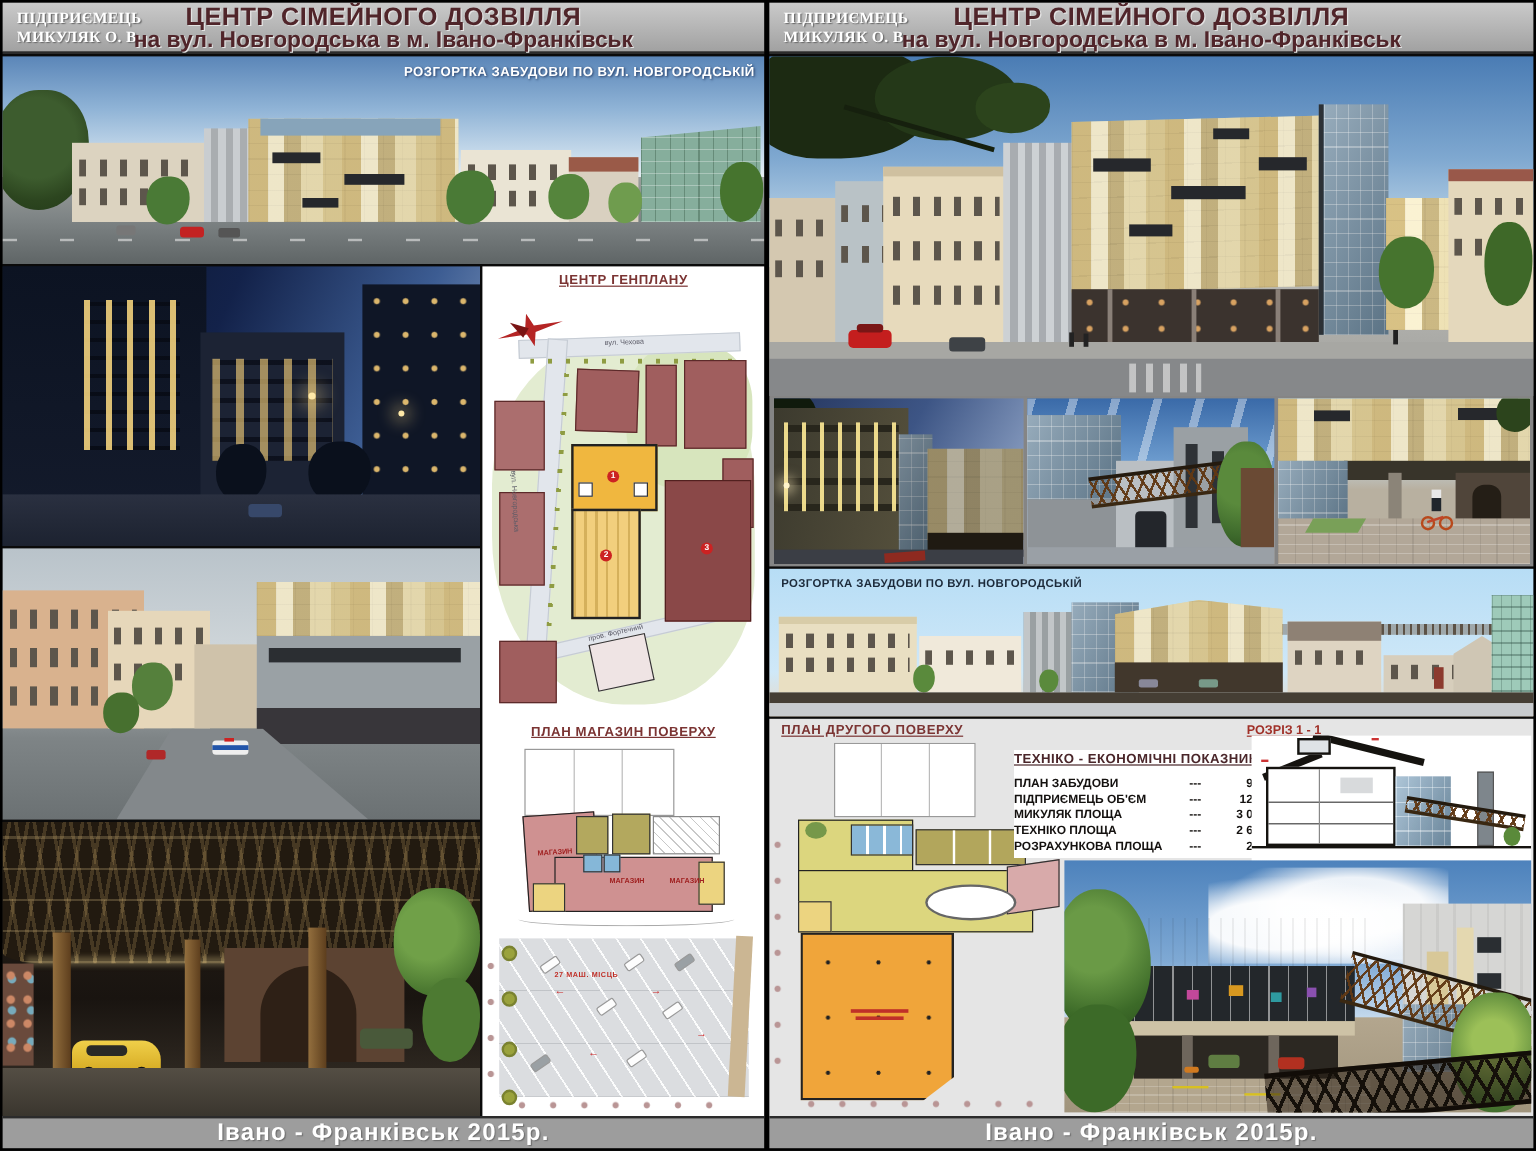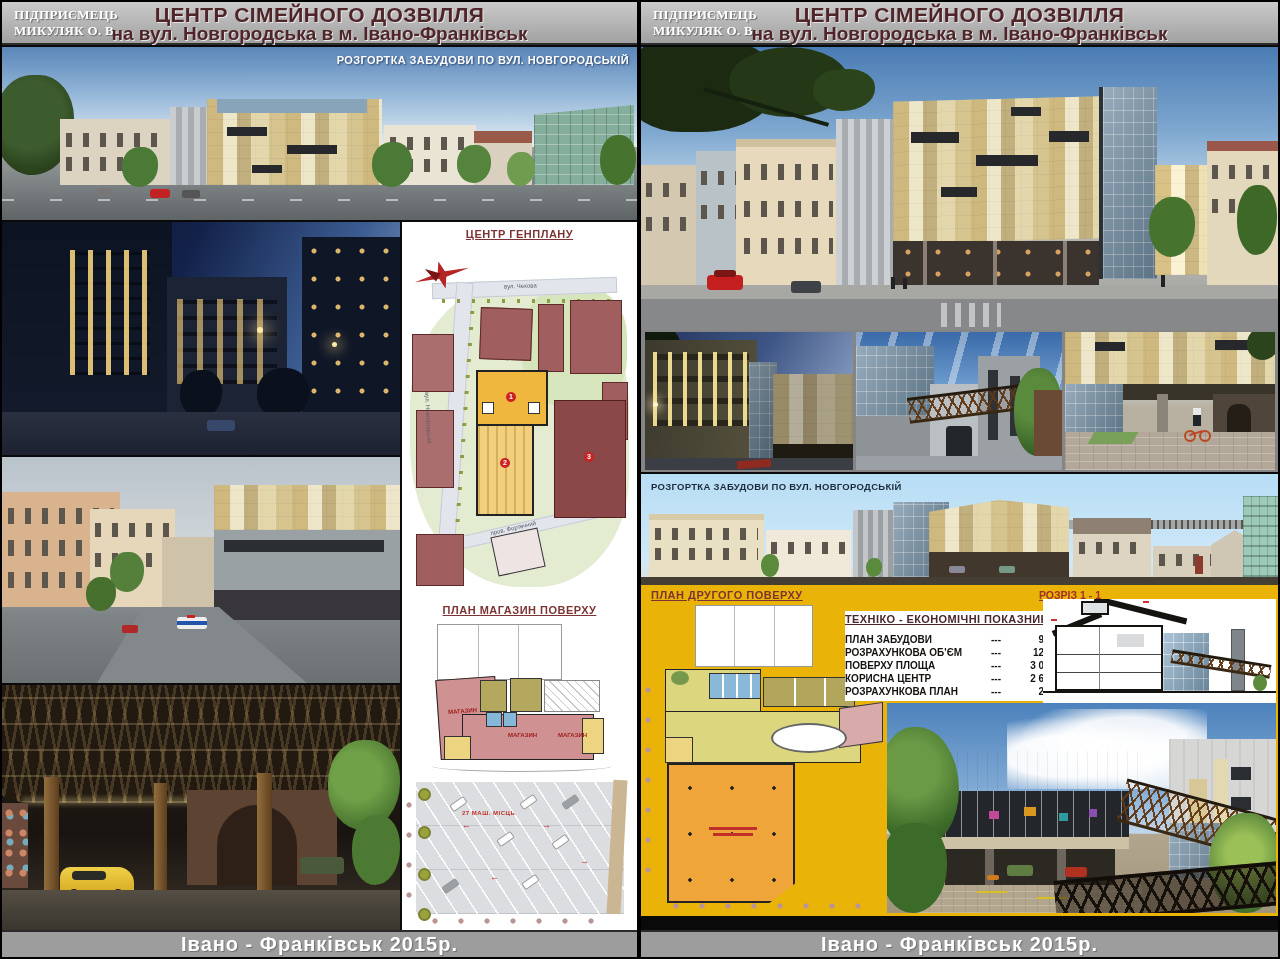--- a/index.html
+++ b/index.html
@@ -395,21 +395,21 @@
         <i class="a" style="left:42px;top:10px;width:8px;height:18px;background:#8c3a2e;"></i>
       </i>
       <i class="a" style="left:570px;top:56px;width:48px;height:47px;background:#cfc6b4;clip-path:polygon(0 32%,50% 0,100% 32%,100% 100%,0 100%);"></i>
       <i class="a" style="left:602px;top:22px;width:35px;height:81px;background:#9ecab9;background-image:repeating-linear-gradient(0deg,rgba(40,70,60,.35) 0 2px,transparent 2px 10px),repeating-linear-gradient(90deg,rgba(40,70,60,.25) 0 1px,transparent 1px 8px);"></i>
       <i class="a blob" style="left:120px;top:80px;width:18px;height:23px;background:#5a8a3c;"></i>
       <i class="a blob" style="left:225px;top:84px;width:16px;height:19px;background:#5a8a3c;"></i>
       <i class="a" style="left:0;top:103px;width:637px;height:9px;background:#453e34;"></i>
       <i class="a" style="left:0;top:112px;width:637px;height:11px;background:#c8cbce;"></i>
     </div>
 
-    <div class="a" style="left:0;top:583px;width:637px;height:331px;background:#eab308;">
+    <div class="a" style="left:0;top:597px;width:637px;height:331px;background:#e5e5e5;">
       <div class="caption a" style="left:10px;top:4px;">ПЛАН ДРУГОГО ПОВЕРХУ</div>
 
       <div class="a" style="left:2px;top:20px;width:242px;height:305px;overflow:hidden;">
         <i class="a" style="left:52px;top:0;width:118px;height:62px;background:#fff;border:1.5px solid #999;">
           <i class="a" style="left:38px;top:0;width:1px;height:100%;background:#bbb;"></i>
           <i class="a" style="left:78px;top:0;width:1px;height:100%;background:#bbb;"></i>
         </i>
         <i class="a" style="left:22px;top:64px;width:96px;height:44px;background:#dcd67e;border:1.5px solid #222;"></i>
         <i class="a" style="left:28px;top:66px;width:18px;height:14px;background:#76984a;border-radius:50%;"></i>
         <i class="a" style="left:66px;top:68px;width:52px;height:26px;border:1px solid #333;background:repeating-linear-gradient(90deg,#8ab8d8 0 12px,#fff 12px 14px);"></i>
@@ -430,36 +430,36 @@
       </div>
 
       <div class="a" style="left:204px;top:26px;width:236px;background:#fff;padding:2px 0;">
         <div class="ind-title" style="margin-bottom:9px;">ТЕХНІКО - ЕКОНОМІЧНІ  ПОКАЗНИКИ</div>
         <div class="irow">
           <span class="lab">ПЛАН  ЗАБУДОВИ</span>
             <span class="dsh">---</span>
             <span class="val">959,6 м²</span>
         </div>
         <div class="irow">
-          <span class="lab">РОЗРАХУНКОВА  ОБ'ЄМ</span>
+          <span class="lab">ПІДПРИЄМЕЦЬ  ОБ'ЄМ</span>
             <span class="dsh">---</span>
             <span class="val">12 395 м³</span>
         </div>
         <div class="irow">
-          <span class="lab">ПОВЕРХУ  ПЛОЩА</span>
+          <span class="lab">МИКУЛЯК  ПЛОЩА</span>
             <span class="dsh">---</span>
             <span class="val">3 075,3 м²</span>
         </div>
         <div class="irow">
-          <span class="lab">КОРИСНА  ЦЕНТР</span>
+          <span class="lab">ТЕХНІКО  ПЛОЩА</span>
             <span class="dsh">---</span>
             <span class="val">2 642,2 м²</span>
         </div>
         <div class="irow">
-          <span class="lab">РОЗРАХУНКОВА  ПЛАН</span>
+          <span class="lab">РОЗРАХУНКОВА  ПЛОЩА</span>
             <span class="dsh">---</span>
             <span class="val">2 322 м²</span>
         </div>
       </div>
 
       <div class="seccap a" style="left:398px;top:4px;">РОЗРІЗ 1 - 1</div>
       <div class="a" style="left:402px;top:14px;width:233px;height:106px;overflow:hidden;background:#fff;">
         <i class="a" style="left:8px;top:22px;width:52px;height:6px;background:#15130f;transform:rotate(-22deg);"></i>
         <i class="a" style="left:50px;top:8px;width:95px;height:6px;background:#15130f;transform:rotate(14deg);"></i>
         <i class="a" style="left:38px;top:2px;width:28px;height:14px;border:2px solid #15130f;background:#dfe3e6;"></i>

